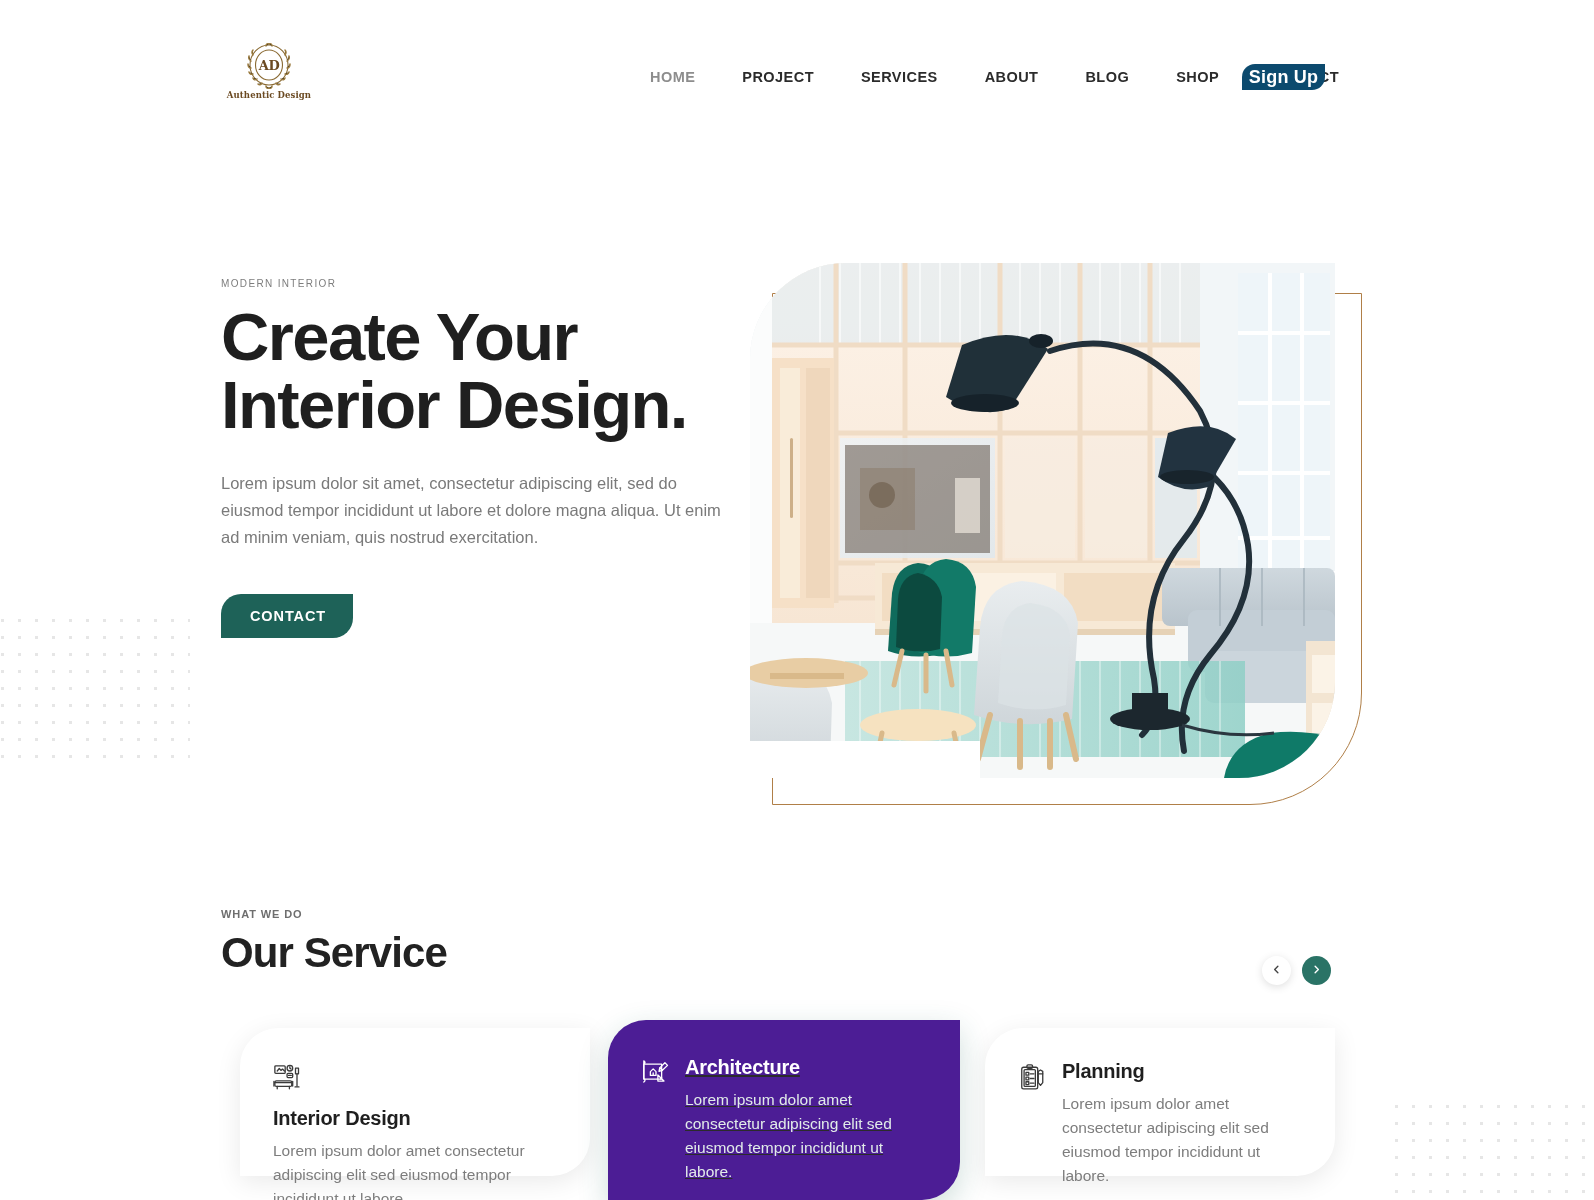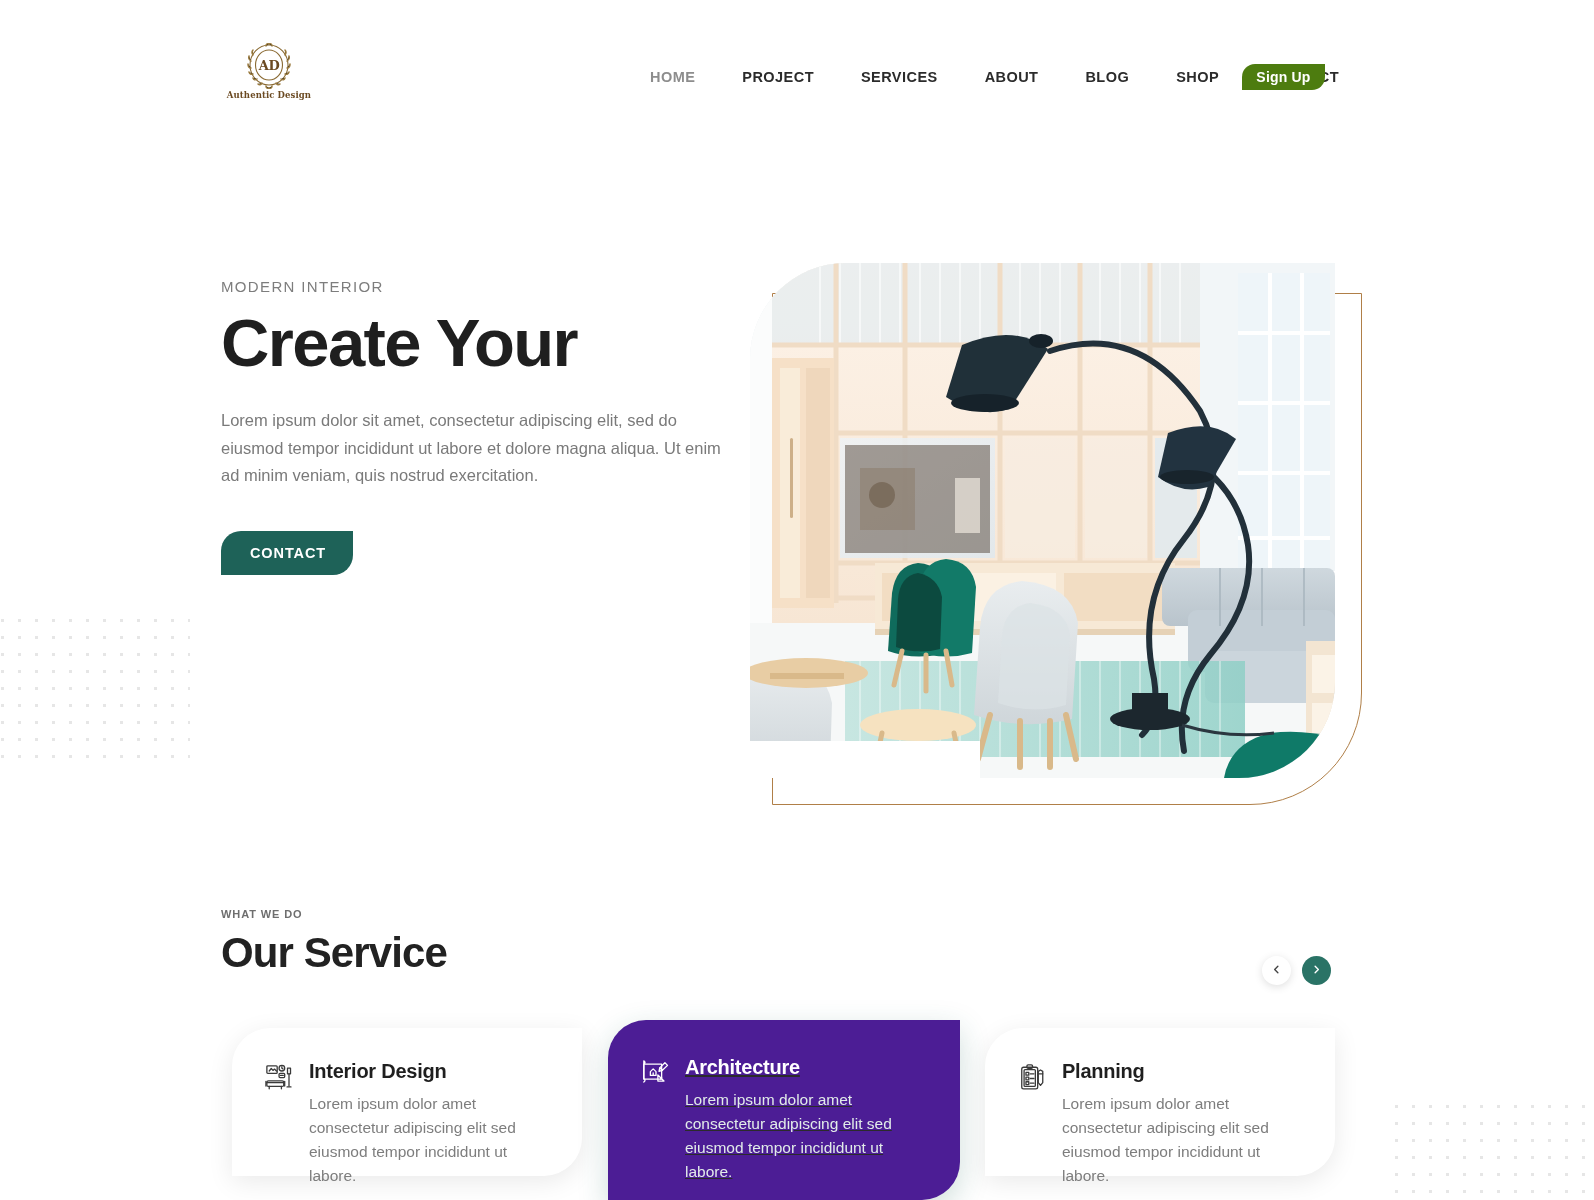--- a/index.html
+++ b/index.html
@@ -88,25 +88,25 @@
   }
   .nav-link.muted { color: #8d8d8d; }
   .nav-link:last-of-type { margin-right: 0; }
 
   .signup-btn {
     position: absolute;
     left: 1242px;
     top: 33px;
     width: 83px;
     height: 26px;
-    background: #4d7c0f;
+    background: #0c4a6e;
     color: #ffffff;
     border: none;
     font-family: inherit;
-    font-size: 14px;
+    font-size: 18px;
     font-weight: 600;
     letter-spacing: .2px;
     line-height: 26px;
     text-align: center;
     border-radius: 13px 0 13px 0;
     cursor: pointer;
     padding: 0;
   }
 
   
@@ -116,21 +116,21 @@
     height: 640px;
   }
 
   .hero-copy {
     position: absolute;
     left: 221px;
     top: 155px;
     width: 510px;
   }
   .hero-eyebrow {
-    font-size: 15px;
+    font-size: 10px;
     font-weight: 500;
     letter-spacing: 1.35px;
     color: #7d7d7d;
     text-transform: uppercase;
     margin-bottom: 14px;
   }
   .hero-title {
     font-size: 67px;
     line-height: 1.02;
     font-weight: 700;
@@ -252,21 +252,21 @@
     top: 0;
     width: 350px;
     height: 148px;
     background: #ffffff;
     border-radius: 38px 0 38px 0;
     box-shadow: 0 6px 26px rgba(0,0,0,.085);
     padding: 32px 30px 0 33px;
     display: flex;
     gap: 14px;
   }
-  .svc-card.c1 { left: 0; }
+  .svc-card.c1 { left: 8px; flex-direction: column; }
   .svc-card.c2 {
     left: 376px;
     width: 352px;
     height: 180px;
     top: -8px;
     background: #4c1d95;
     box-shadow: 0 10px 30px rgba(30,98,88,.22);
     padding-top: 36px;
     text-decoration: underline;
   }
@@ -349,20 +349,21 @@
 
   <button class="signup-btn">Sign Up</button>
 </header>
 
 <section class="hero">
 
   <div class="hero-copy">
     <div class="hero-eyebrow">MODERN INTERIOR</div>
     <h1 class="hero-title">
       <span>Create Your</span><br>
+      <span>Interior Design.</span>
     </h1>
     <p class="hero-text">Lorem ipsum dolor sit amet, consectetur adipiscing elit, sed do eiusmod tempor incididunt ut labore et dolore magna aliqua. Ut enim ad minim veniam, quis nostrud exercitation.</p>
     <button class="contact-btn">CONTACT</button>
   </div>
 
   <div class="hero-frame"></div>
 
   <div class="hero-photo">
     <svg viewBox="0 0 585 515" preserveAspectRatio="xMidYMid slice" xmlns="http://www.w3.org/2000/svg">
       <defs>

